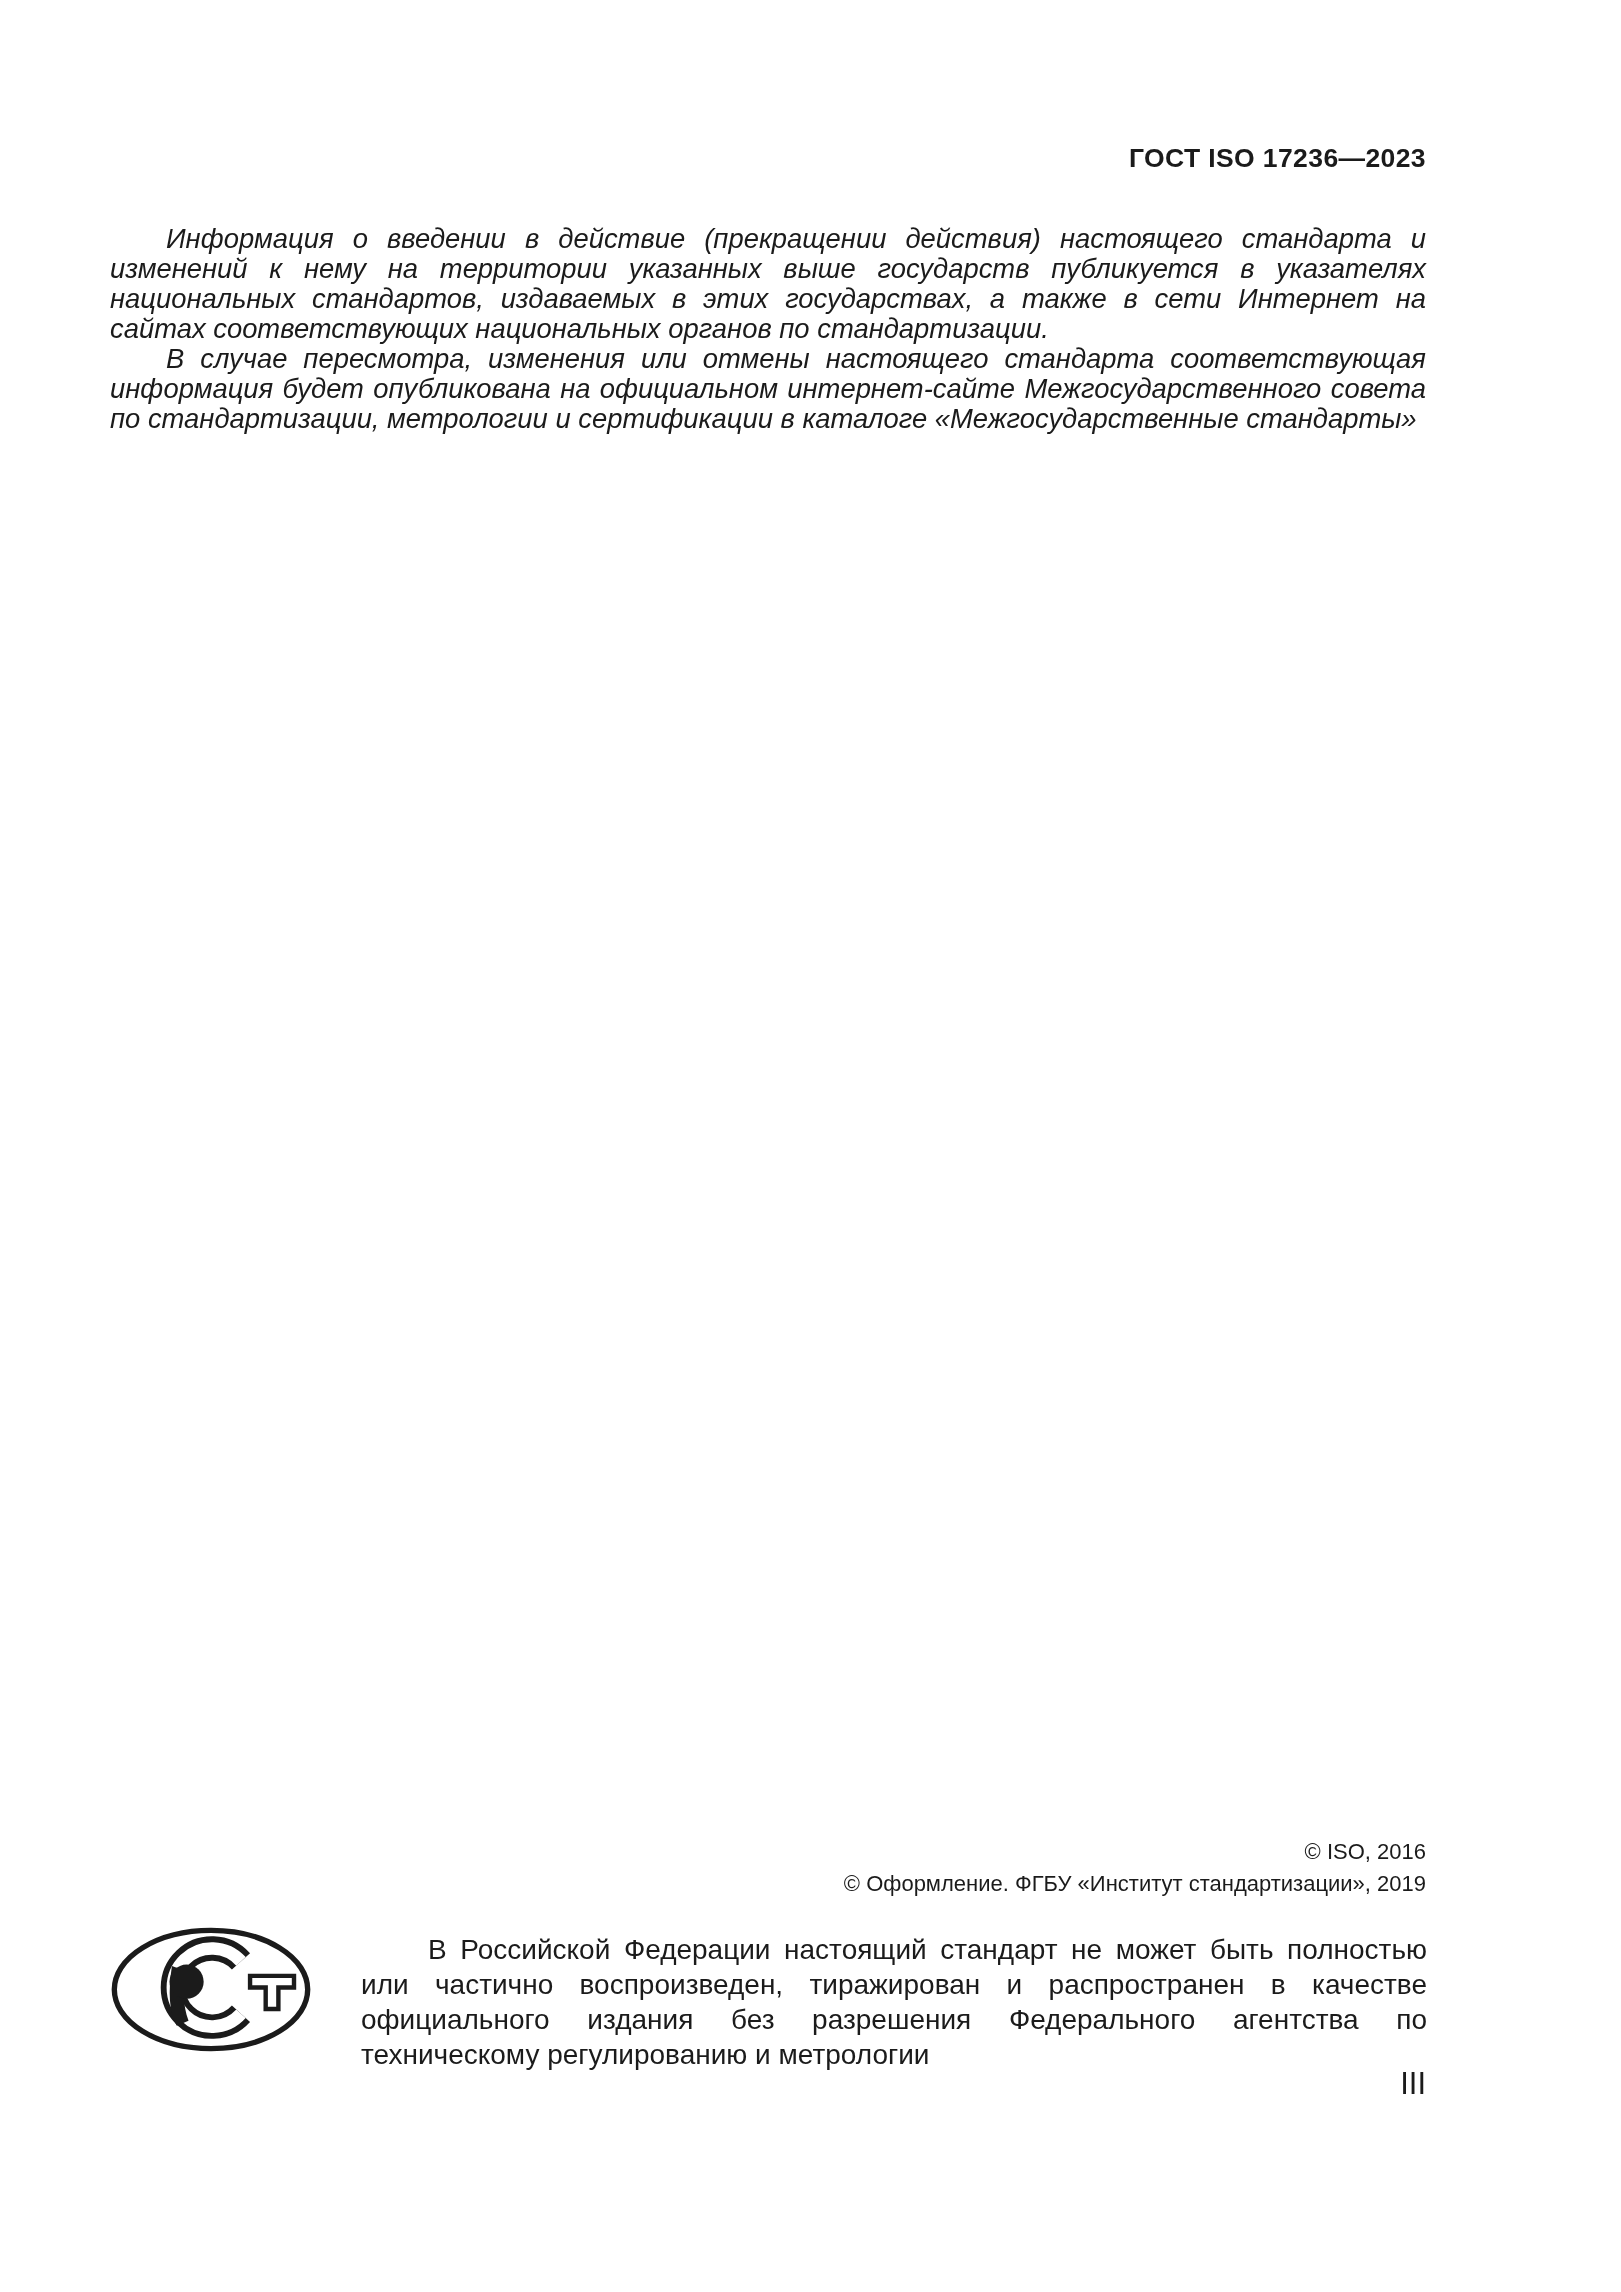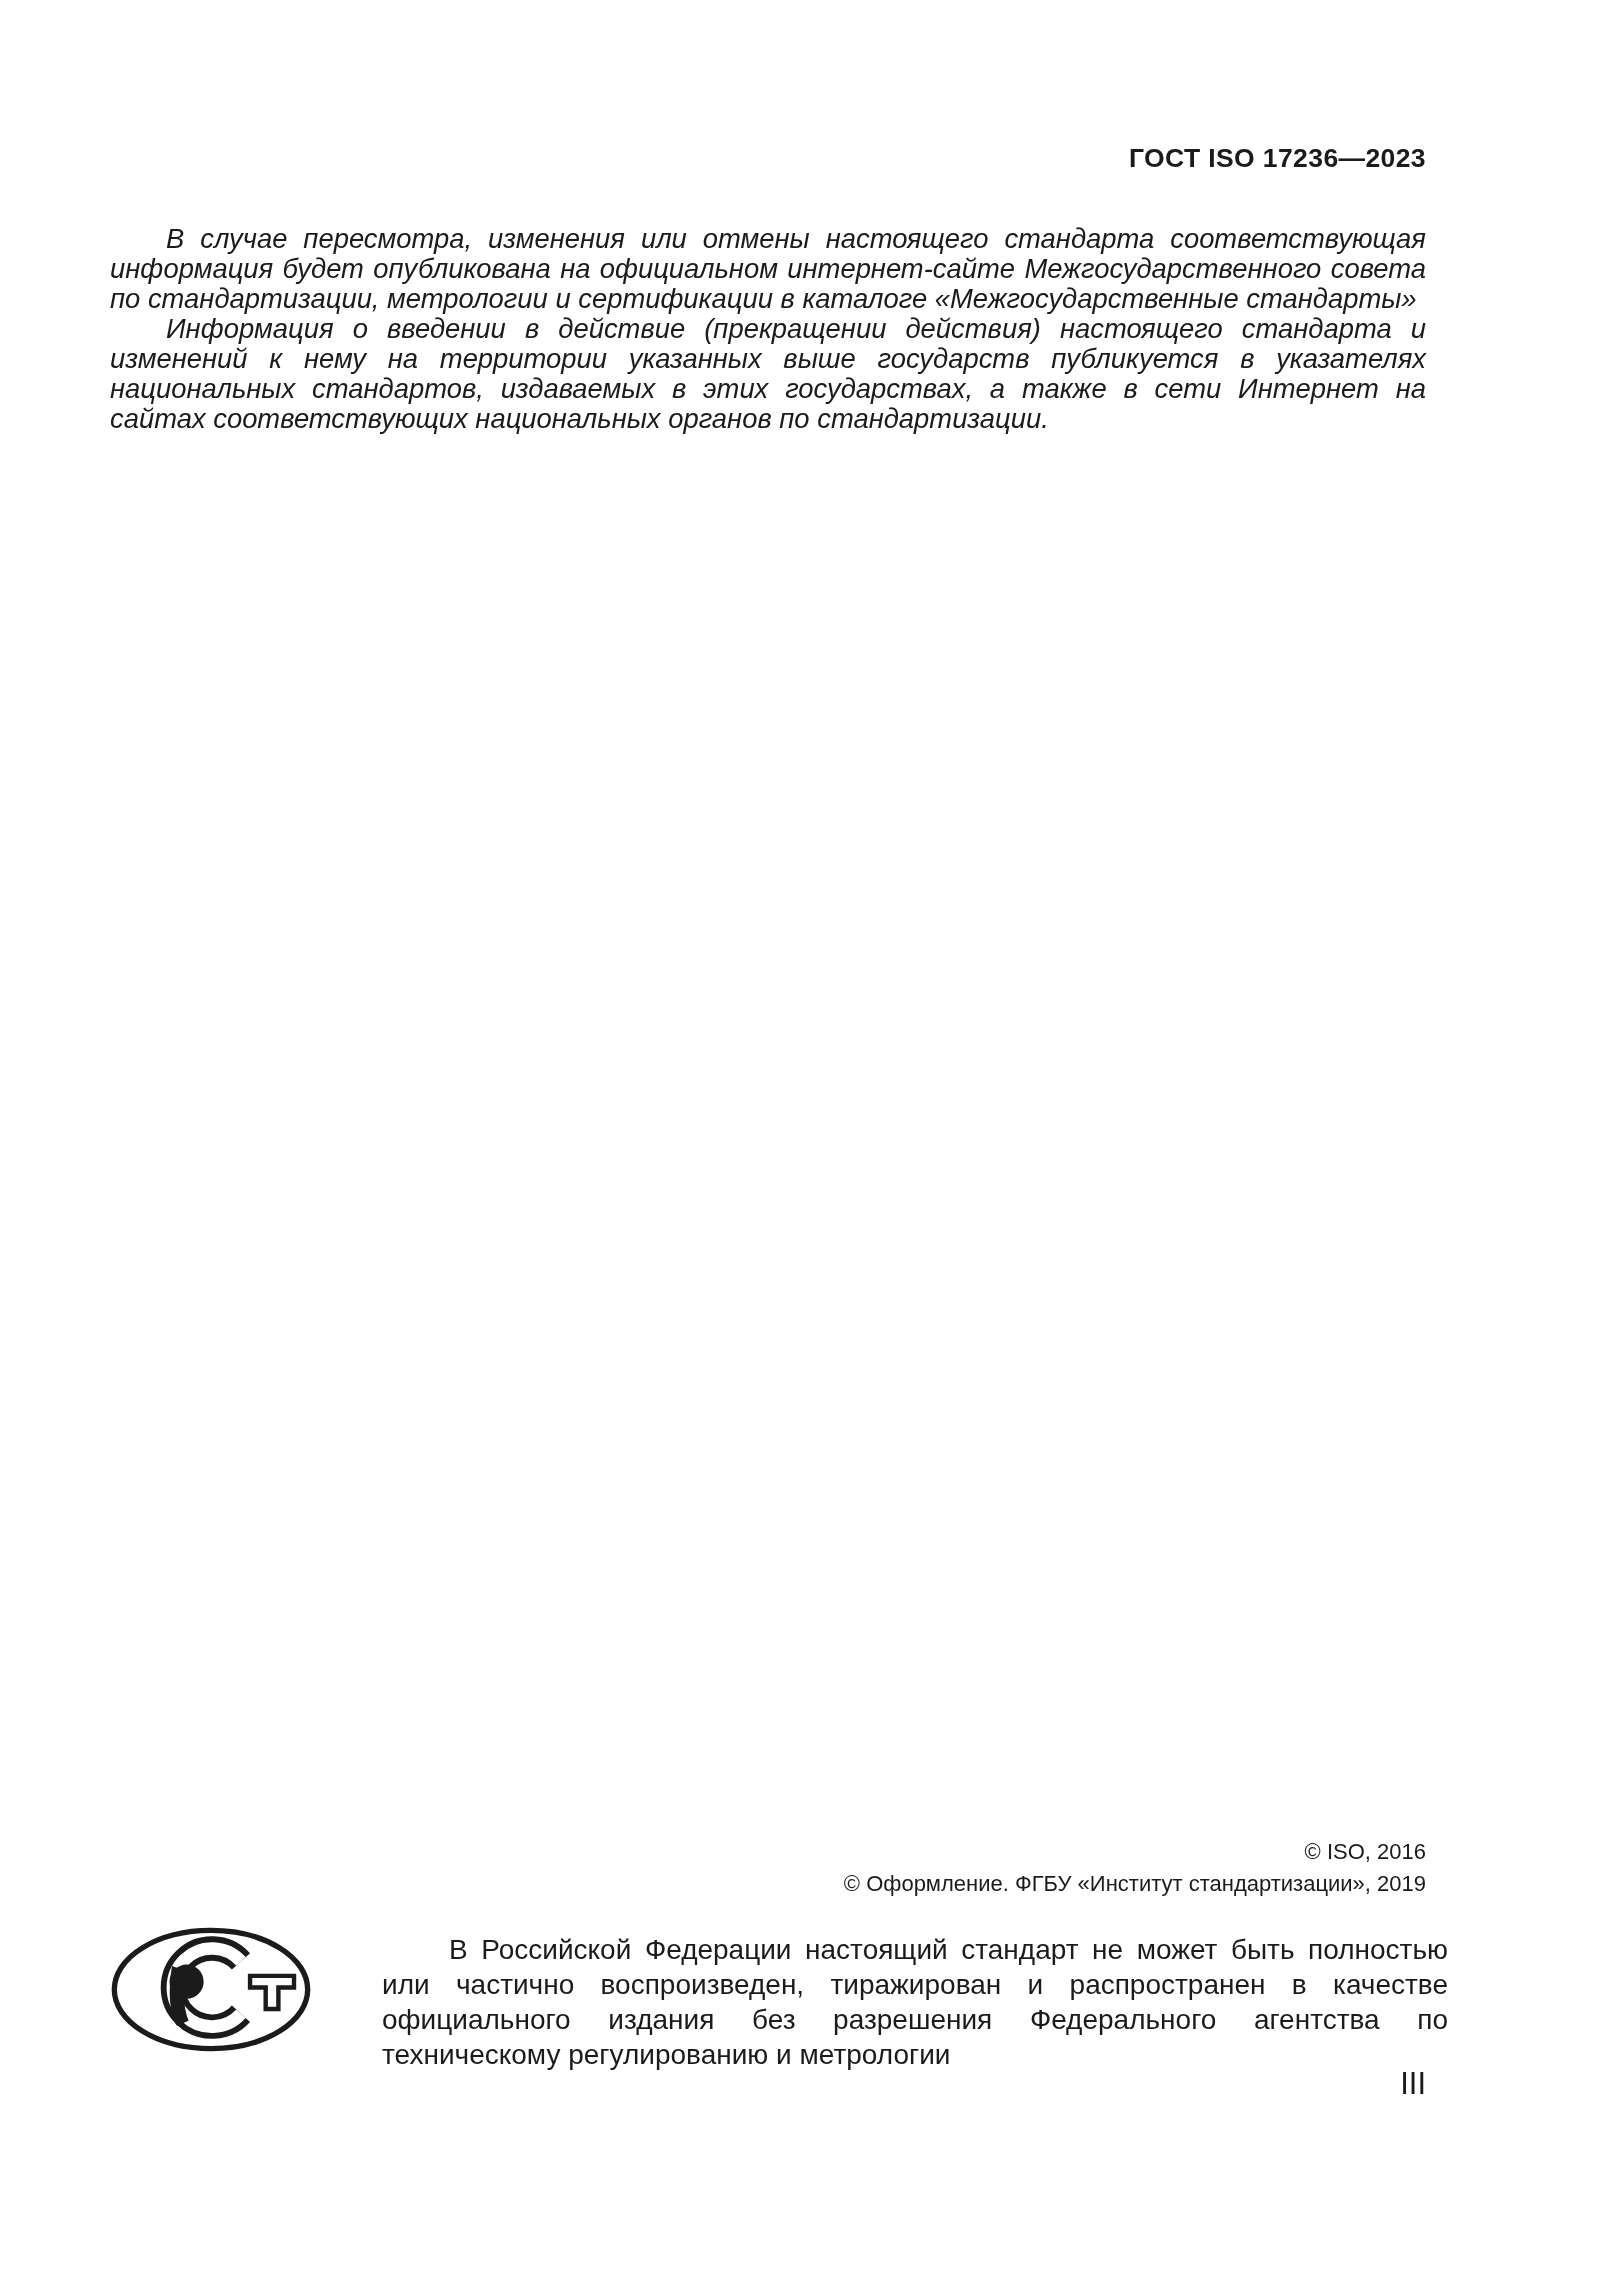--- a/index.html
+++ b/index.html
@@ -60,21 +60,21 @@
     width: 202px;
     height: 125px;
   }
   .logo svg {
     display: block;
     width: 100%;
     height: 100%;
   }
   .restriction {
     position: absolute;
-    left: 382px;
+    left: 361px;
     top: 1932px;
     width: 1066px;
     margin: 0;
     font-size: 28px;
     line-height: 35px;
     text-align: justify;
     text-indent: 67px;
   }
   .pageno {
     position: absolute;
@@ -85,22 +85,22 @@
   }
 </style>
 </head>
 <body>
 
 <div class="page">
 
   <div class="doc-code">ГОСТ ISO 17236—2023</div>
 
   <div class="notice">
+    <p>Информация о введении в действие (прекращении действия) настоящего стандарта и изменений к нему на территории указанных выше государств публикуется в указателях национальных стандартов, издаваемых в этих государствах, а также в сети Интернет на сайтах соответствующих национальных органов по стандартизации.</p>
     <p>В случае пересмотра, изменения или отмены настоящего стандарта соответствующая информация будет опубликована на официальном интернет-сайте Межгосударственного совета по стандартизации, метрологии и сертификации в каталоге «Межгосударственные стандарты»</p>
-    <p>Информация о введении в действие (прекращении действия) настоящего стандарта и изменений к нему на территории указанных выше государств публикуется в указателях национальных стандартов, издаваемых в этих государствах, а также в сети Интернет на сайтах соответствующих национальных органов по стандартизации.</p>
   </div>
 
   <div class="copyright">
     <div>© ISO, 2016</div>
     <div>© Оформление. ФГБУ «Институт стандартизации», 2019</div>
   </div>
 
   <div class="logo">
     <svg viewBox="0 0 206 128" xmlns="http://www.w3.org/2000/svg" aria-hidden="true">
       <ellipse cx="103" cy="64" rx="99" ry="60.5" fill="none" stroke="#1b1b1b" stroke-width="5.5"></ellipse>

